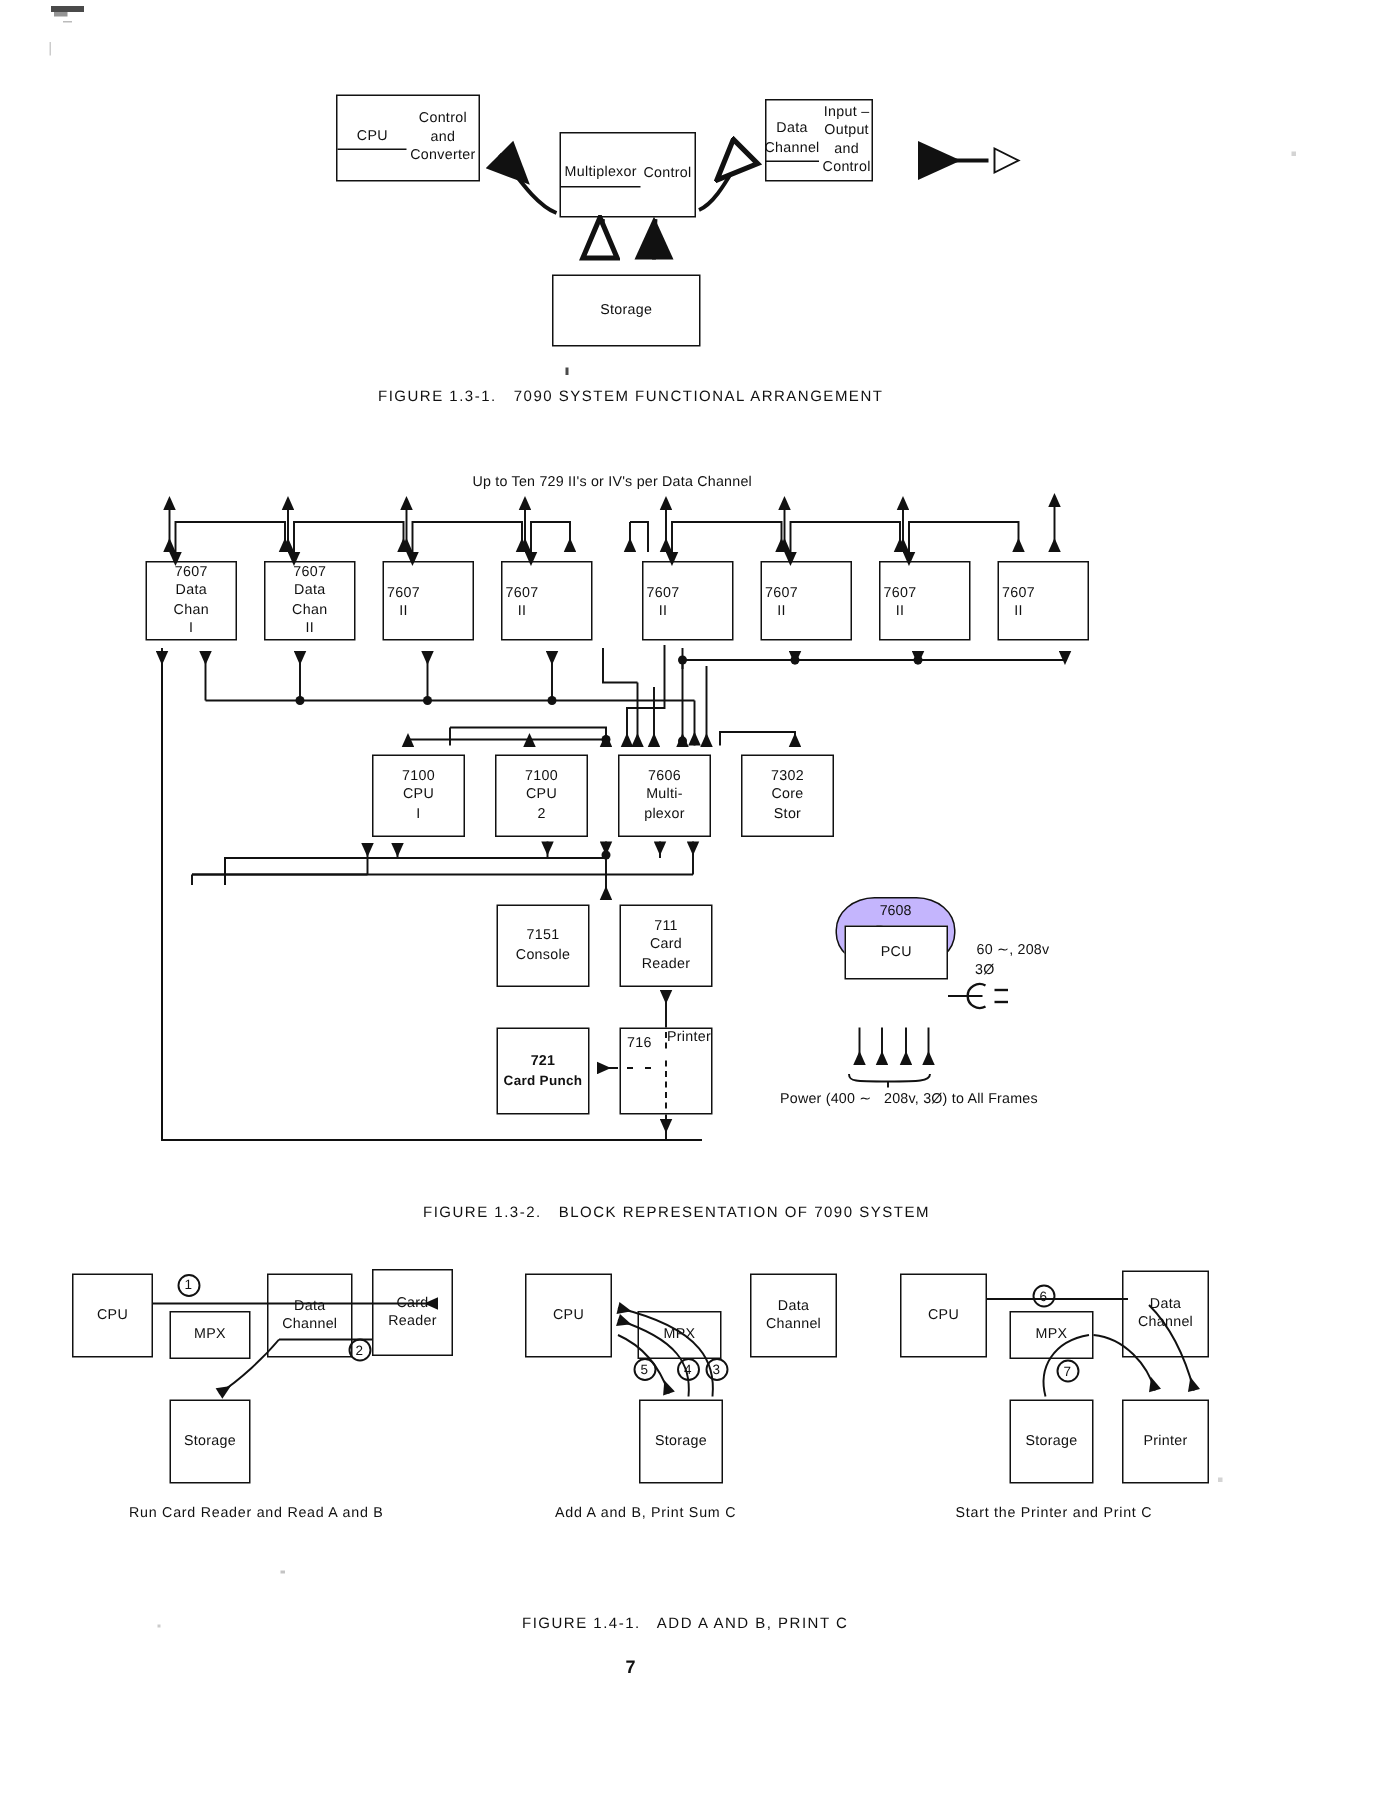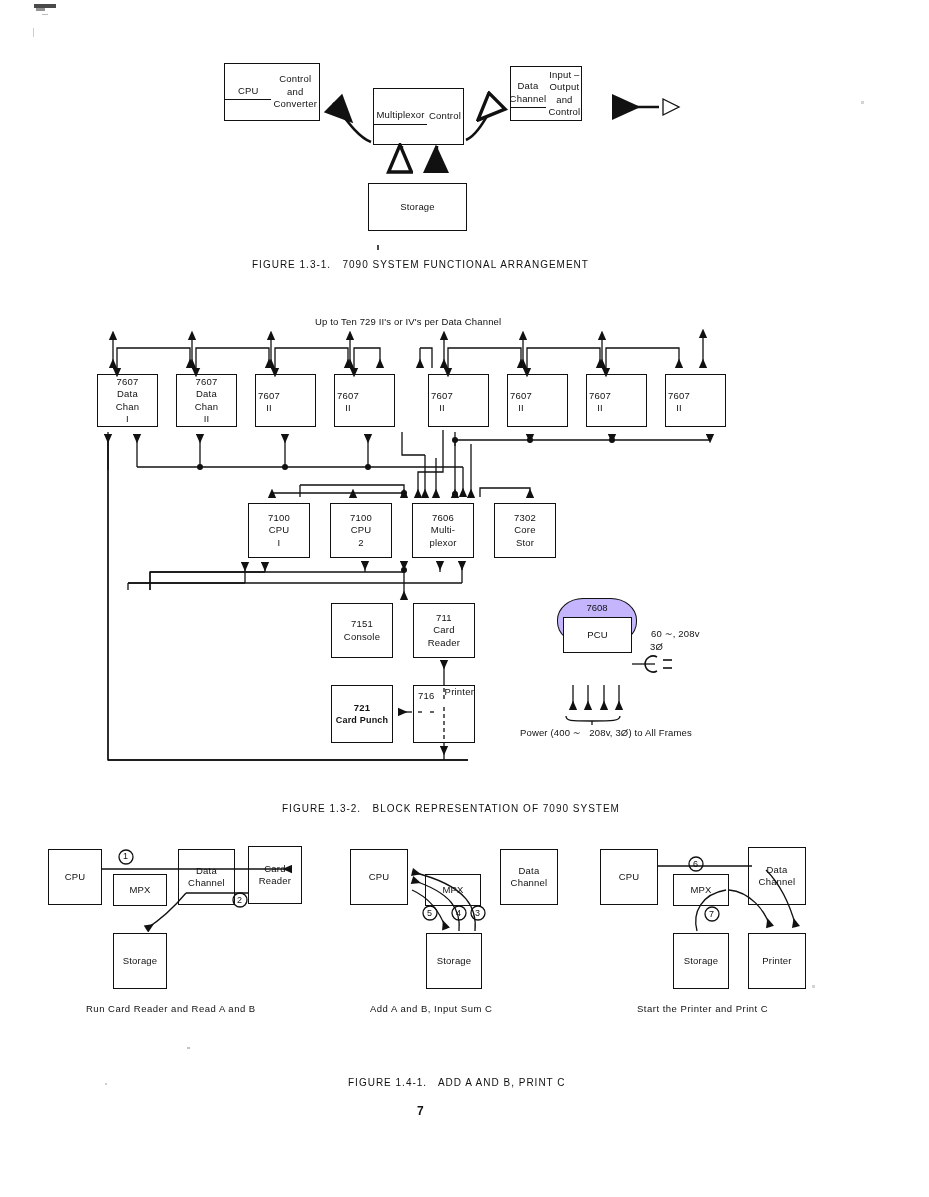--- a/index.html
+++ b/index.html
@@ -500,21 +500,21 @@
         <g fill="none" stroke="#111" stroke-width="1.3">
           <circle cx="430" cy="913" r="7"></circle>
           <circle cx="459" cy="913" r="7"></circle>
           <circle cx="478" cy="913" r="7"></circle>
         </g>
       </svg>
       <div class="lbl" style="left:427px;top:907px;font-size:9px;">5</div>
       <div class="lbl" style="left:456px;top:907px;font-size:9px;">4</div>
       <div class="lbl" style="left:475px;top:907px;font-size:9px;">3</div>
 
-      <div class="lbl" style="left:370px;top:1003px;letter-spacing:.5px;">Add A and B, Input Sum C</div>
+      <div class="lbl" style="left:370px;top:1003px;letter-spacing:.5px;">Add A and B, Print Sum C</div>
     </div>
 
     <div>
       <div class="box nolines" style="left:600px;top:849px;width:58px;height:56px;">
         <div class="body">
           <div>CPU</div>
         </div>
       </div>
       <div class="box nolines" style="left:673px;top:874px;width:56px;height:32px;">
         <div class="body">

